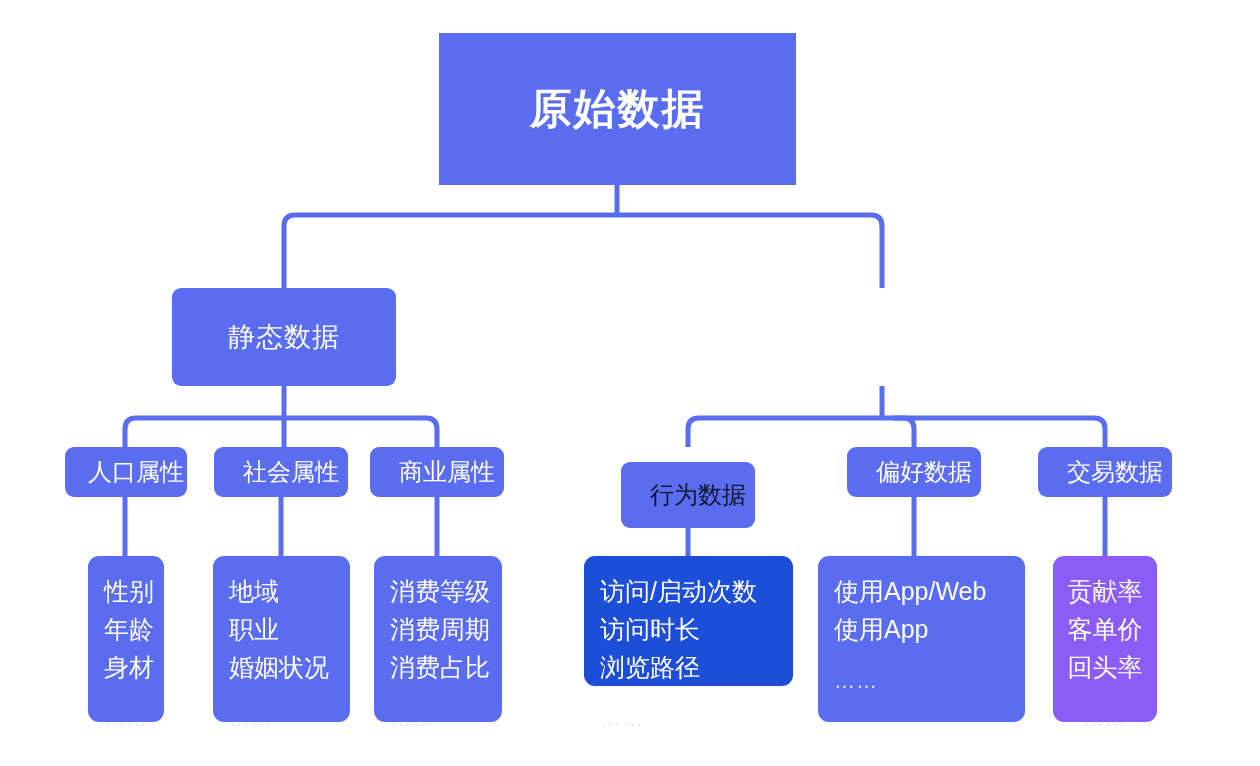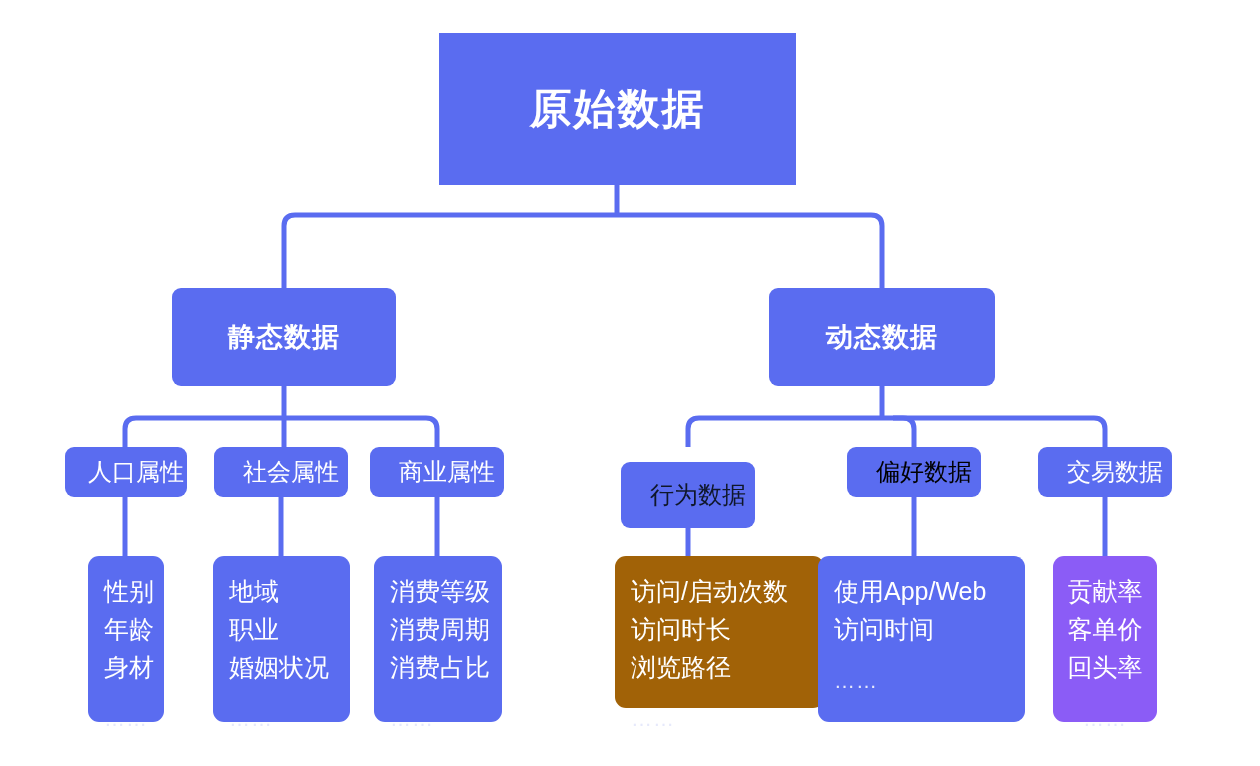--- a/index.html
+++ b/index.html
@@ -43,21 +43,21 @@
     justify-content: center;
     font-weight: bold;
     font-size: 42px;
     letter-spacing: 2px;
   }
   
   .node-l2 {
     border-radius: 9px;
     align-items: center;
     justify-content: center;
-    font-weight: bold;
+    font-weight: normal;
     font-size: 27px;
     letter-spacing: 1px;
   }
   
   .node-l3 {
     border-radius: 9px;
     align-items: center;
     justify-content: center;
     font-weight: normal;
     font-size: 24px;
@@ -116,41 +116,38 @@
   </svg>
 
   <div class="node node-root" style="left: 439px; top: 33px; width: 357px; height: 152px; background: rgb(90, 108, 240); color: rgb(255, 255, 255);">
     <span>原始数据</span>
   </div>
 
   <div class="node node-l2" style="left: 172px; top: 288px; width: 224px; height: 98px; background: rgb(90, 108, 240); color: rgb(255, 255, 255);">
     <span>静态数据</span>
   </div>
 
-  <div class="node node-l2" style="left: 769px; top: 288px; width: 226px; height: 98px; background: rgb(90, 108, 240); color: rgb(255, 255, 255);">
-    <span>动态数据</span>
-  </div>
 
   <div class="node node-l3" style="left: 65px; top: 447px; width: 122px; height: 50px; background: rgb(90, 108, 240); color: rgb(255, 255, 255);">
     <span>人口属性</span>
   </div>
 
   <div class="node node-l3" style="left: 214px; top: 447px; width: 134px; height: 50px; background: rgb(90, 108, 240); color: rgb(255, 255, 255);">
     <span>社会属性</span>
   </div>
 
   <div class="node node-l3" style="left: 370px; top: 447px; width: 134px; height: 50px; background: rgb(90, 108, 240); color: rgb(255, 255, 255);">
     <span>商业属性</span>
   </div>
 
   <div class="node node-l3" style="left: 621px; top: 462px; width: 134px; height: 66px; background: rgb(90, 108, 240); color: #0f172a;">
     <span>行为数据</span>
   </div>
 
-  <div class="node node-l3" style="left: 847px; top: 447px; width: 134px; height: 50px; background: rgb(90, 108, 240); color: #000000;">
+  <div class="node node-l3" style="left: 847px; top: 447px; width: 134px; height: 50px; background: rgb(90, 108, 240); color: #ffffff;">
     <span>偏好数据</span>
   </div>
 
   <div class="node node-l3" style="left: 1038px; top: 447px; width: 134px; height: 50px; background: rgb(90, 108, 240); color: rgb(255, 255, 255);">
     <span>交易数据</span>
   </div>
 
   <div class="node node-leaf" style="left: 88px; top: 556px; width: 76px; height: 166px; background: rgb(90, 108, 240); color: rgb(255, 255, 255);">
     <span class="leaf-line">性别</span>
     <span class="leaf-line">年龄</span>
@@ -165,30 +162,30 @@
     <span class="leaf-ellipsis" style="color: rgb(230, 233, 251);">……</span>
   </div>
 
   <div class="node node-leaf" style="left: 374px; top: 556px; width: 128px; height: 166px; background: rgb(90, 108, 240); color: rgb(255, 255, 255);">
     <span class="leaf-line">消费等级</span>
     <span class="leaf-line">消费周期</span>
     <span class="leaf-line">消费占比</span>
     <span class="leaf-ellipsis" style="color: rgb(230, 233, 251);">……</span>
   </div>
 
-  <div class="node node-leaf" style="left: 584px; top: 556px; width: 209px; height: 152px; background: #a16207; color: rgb(255, 255, 255); margin-left: 31px;">
+  <div class="node node-leaf" style="left: 584px; top: 556px; width: 209px; height: 130px; background: #1d4ed8; color: rgb(255, 255, 255);">
     <span class="leaf-line">访问/启动次数</span>
     <span class="leaf-line">访问时长</span>
     <span class="leaf-line">浏览路径</span>
     <span class="leaf-ellipsis" style="color: rgb(230, 233, 251);">……</span>
   </div>
 
   <div class="node node-leaf" style="left: 818px; top: 556px; width: 207px; height: 166px; background: rgb(90, 108, 240); color: rgb(255, 255, 255);">
     <span class="leaf-line">使用App/Web</span>
-    <span class="leaf-line">访问时间</span>
+    <span class="leaf-line">使用App</span>
     <span class="leaf-ellipsis" style="color: rgb(230, 233, 251);">……</span>
   </div>
 
   <div class="node node-leaf" style="left: 1053px; top: 556px; width: 104px; height: 166px; background: #8b5cf6; color: rgb(255, 255, 255); align-items: center;">
     <span class="leaf-line">贡献率</span>
     <span class="leaf-line">客单价</span>
     <span class="leaf-line">回头率</span>
     <span class="leaf-ellipsis" style="color: rgb(230, 233, 251);">……</span>
   </div>
 

